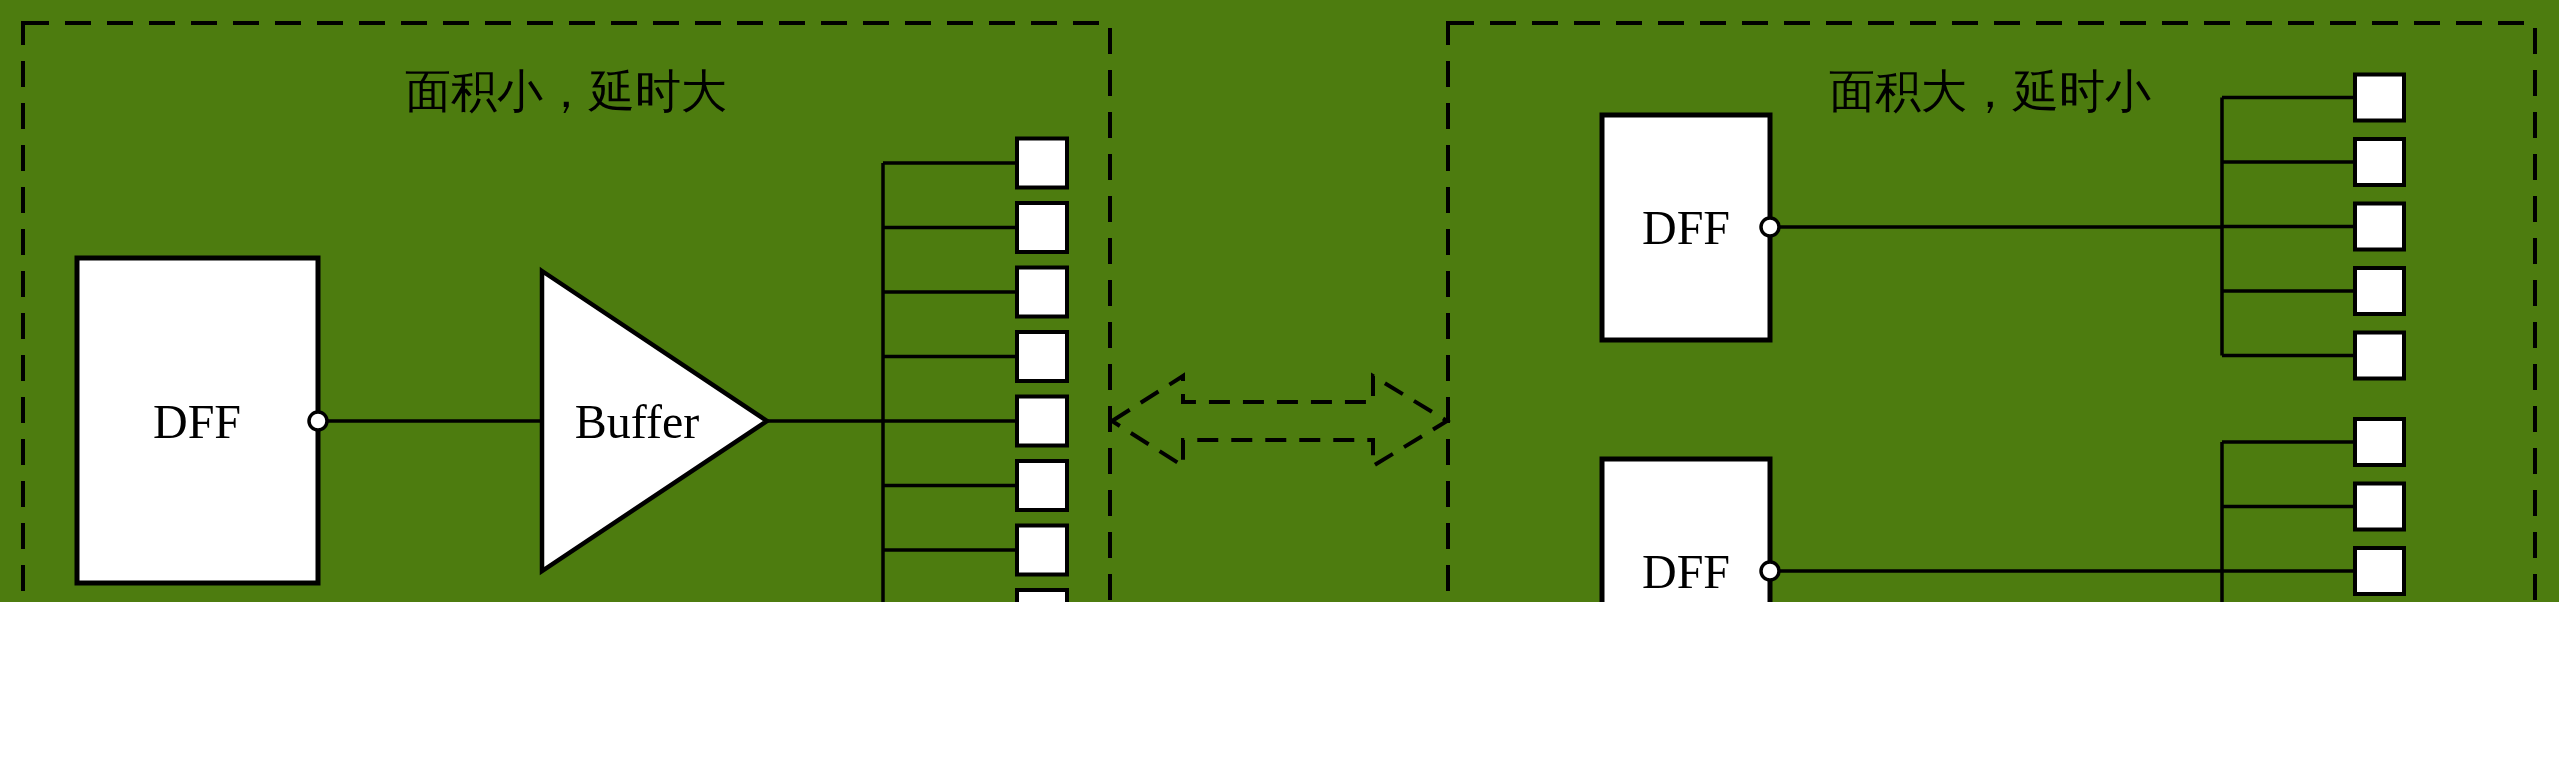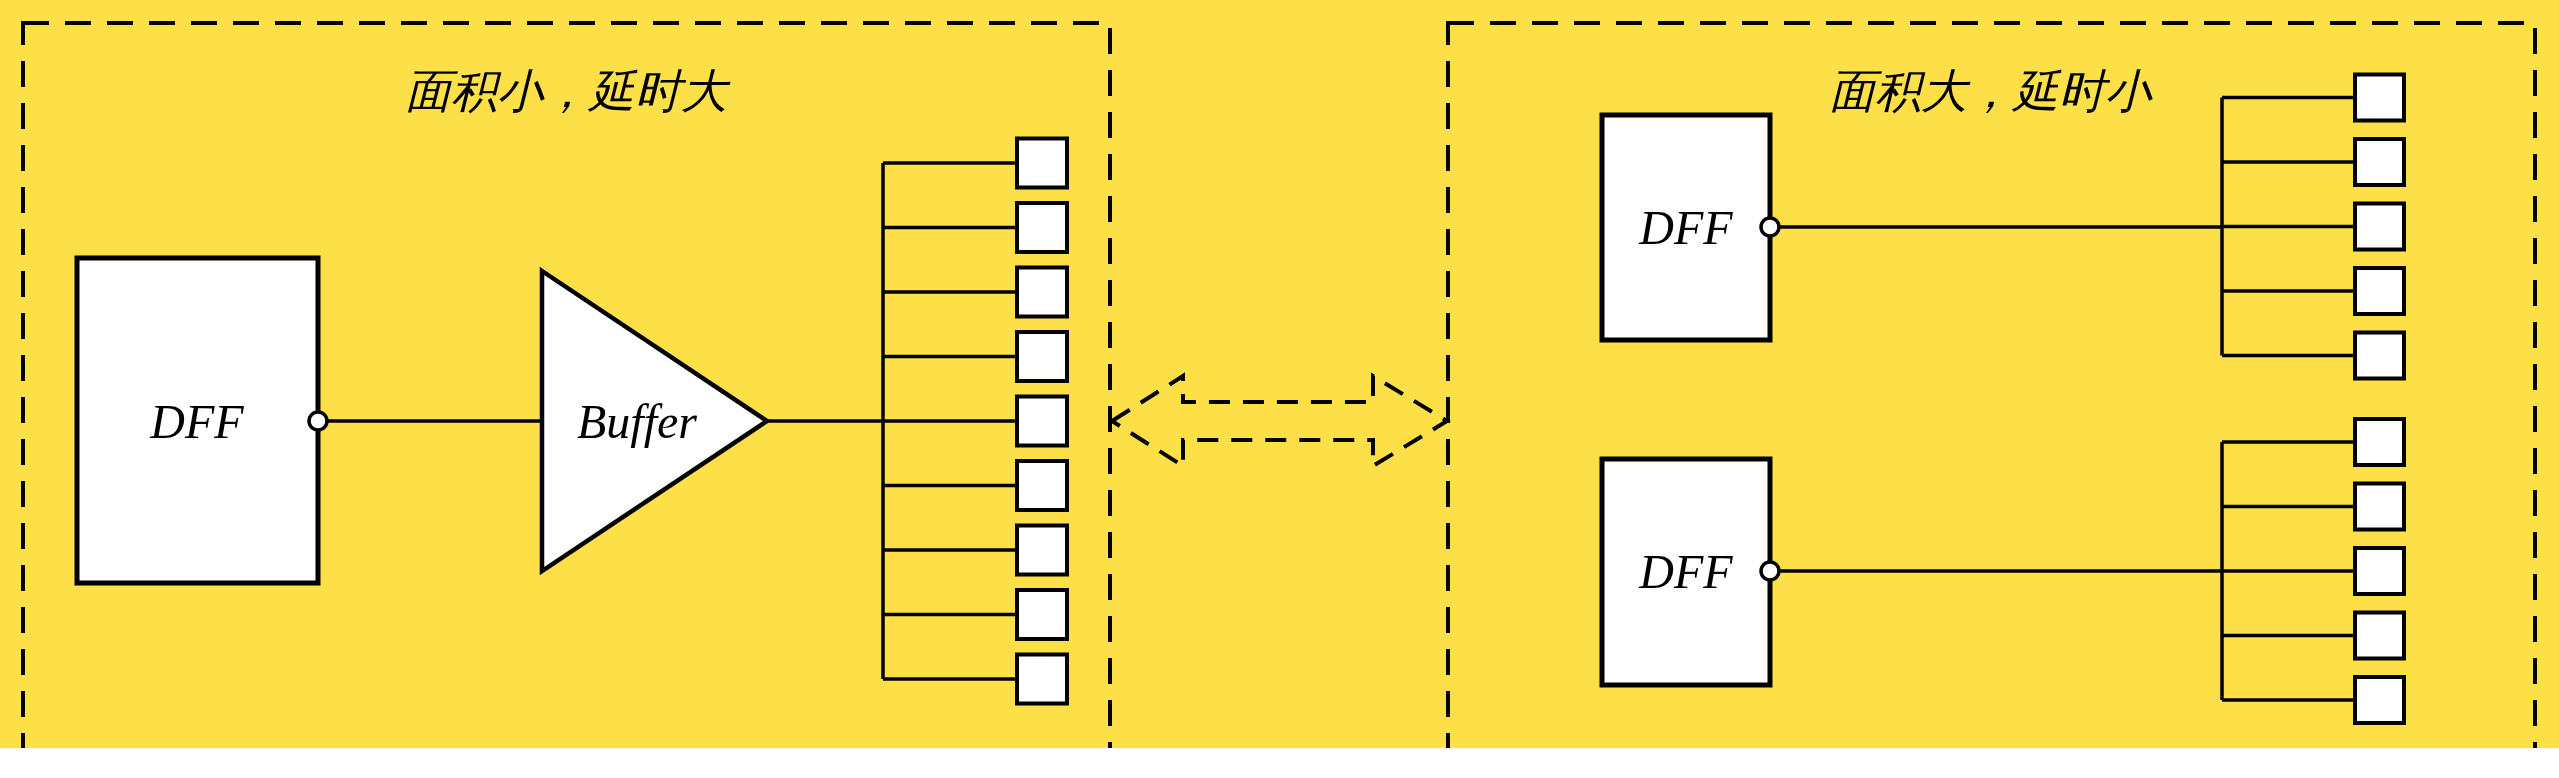--- a/index.html
+++ b/index.html
@@ -3,25 +3,24 @@
 <meta charset="utf-8">
 <style>
   html, body {
     margin: 0;
     padding: 0;
     background: #ffffff;
   }
   .stage {
     position: relative;
     width: 2559px;
-    height: 748px;
-    background: #fde047;
+    height: 602px;
+    background: #4d7c0f;
     overflow: hidden;
     font-family: "Liberation Serif", "DejaVu Serif", serif;
-    font-style: italic;
   }
   svg { display: block; }
   .outline-dashed {
     fill: none;
     stroke: #000000;
     stroke-width: 4;
     stroke-dasharray: 26 16;
   }
   .block {
     fill: #ffffff;

